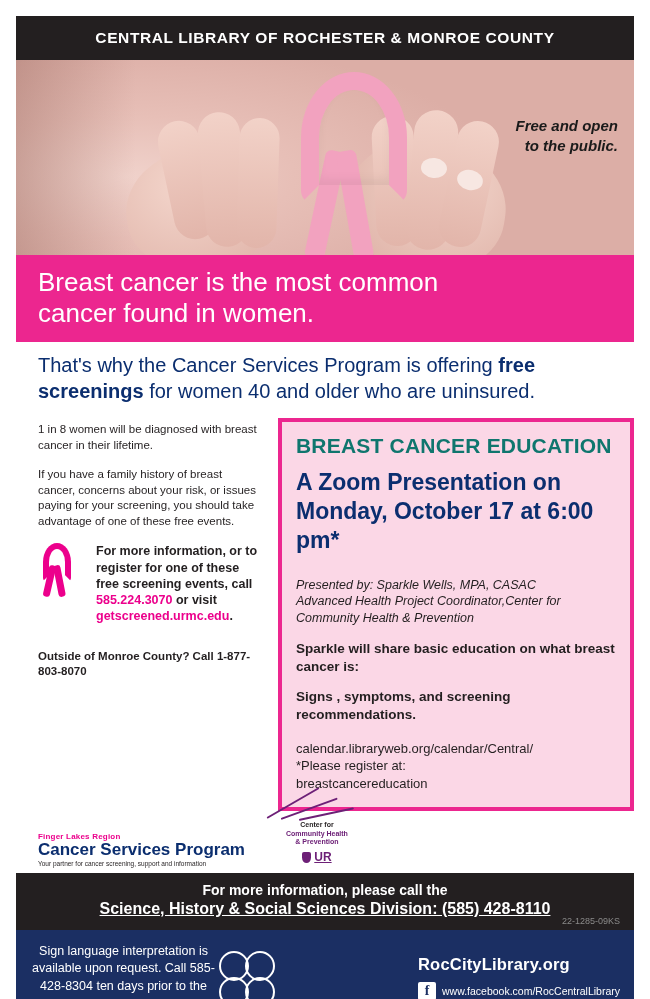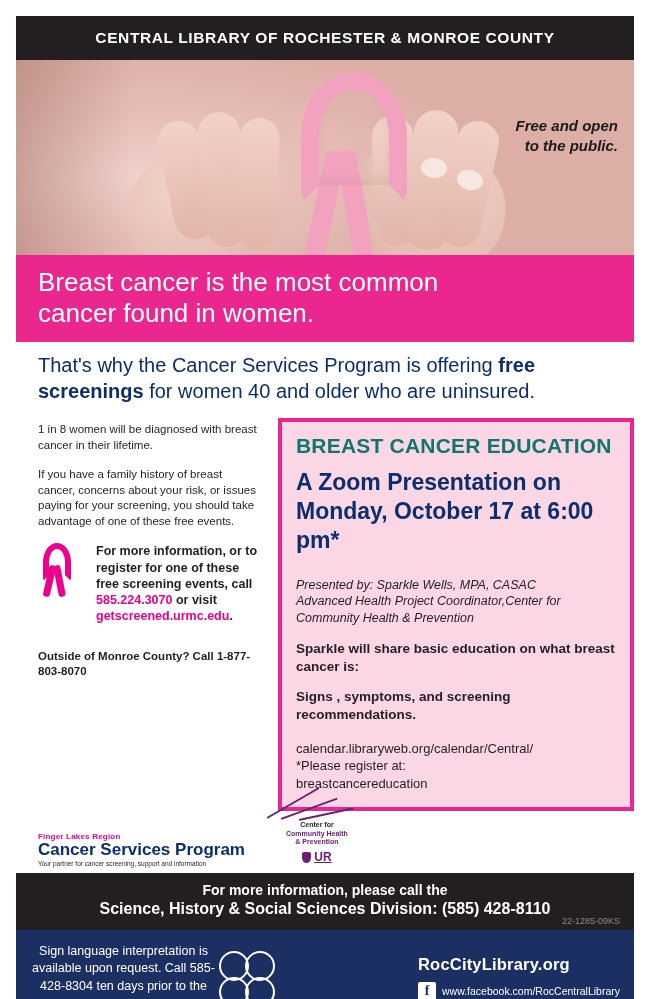--- a/index.html
+++ b/index.html
@@ -322,21 +322,21 @@
 
   
   .call-bar {
     background: #231f20;
     color: #ffffff;
     text-align: center;
     padding: 8px 0 10px 0;
     line-height: 1.3;
   }
   .call-bar .l1 { font-size: 14px; font-weight: bold; }
-  .call-bar .l2 { font-size: 16px; font-weight: bold; }
+  .call-bar .l2 { font-size: 16px; font-weight: bold; text-decoration: underline; }
 
   
   .footer {
     background: #1b2f63;
     color: #ffffff;
     height: 96px;
     position: relative;
     display: flex;
     align-items: center;
     padding: 0 14px;

